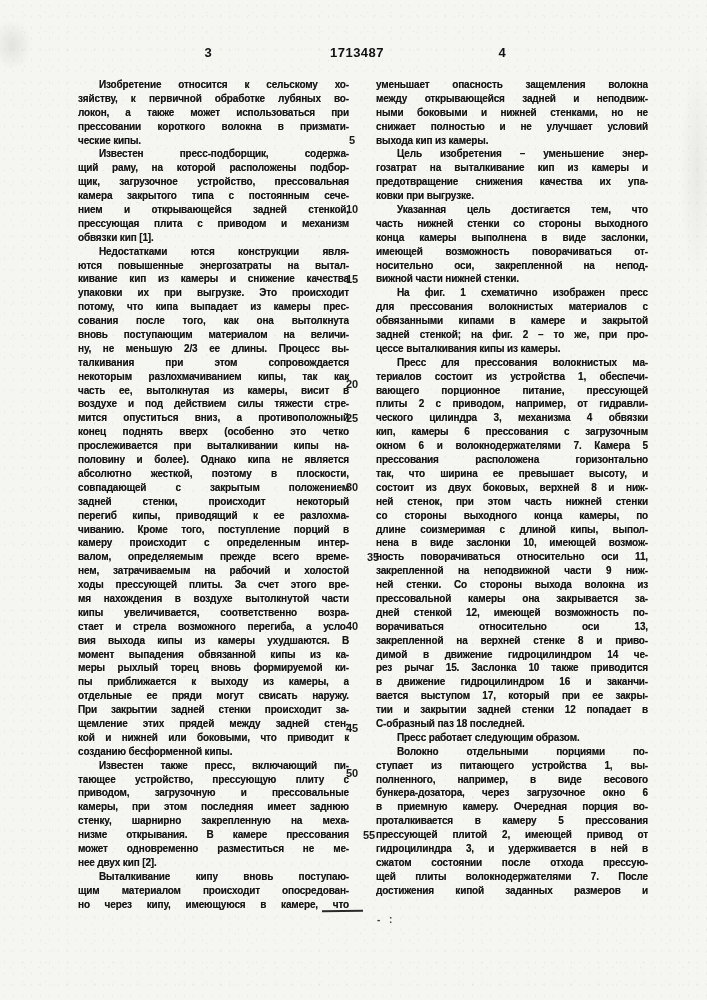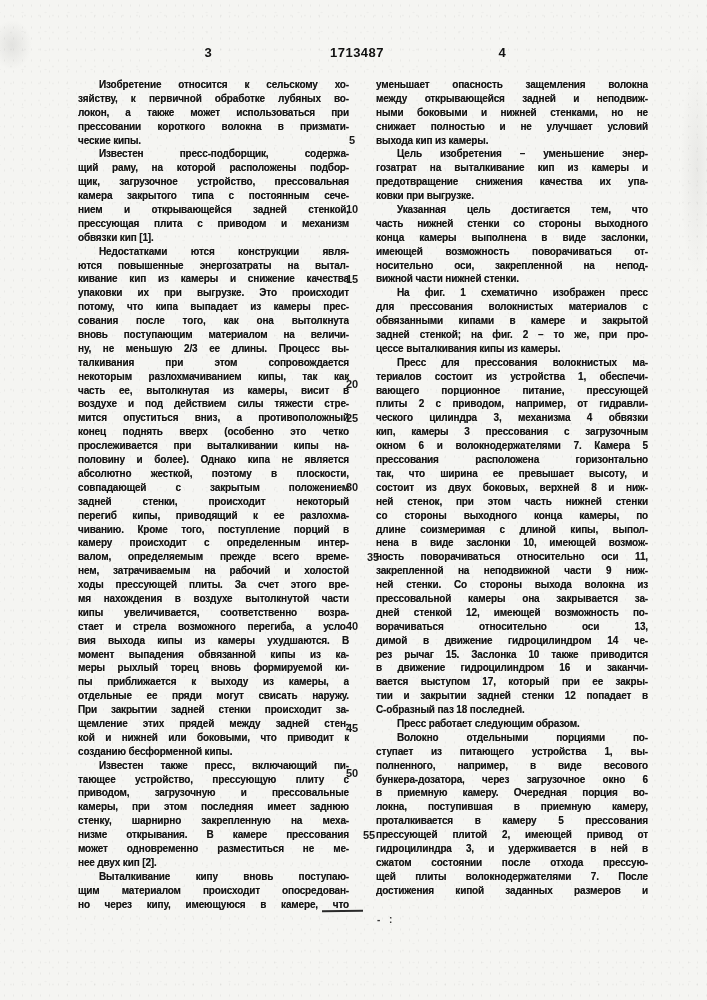--- a/index.html
+++ b/index.html
@@ -150,48 +150,48 @@
       <div class="line indent">На фиг. 1 схематично изображен пресс</div>
       <div class="line">для прессования волокнистых материалов с</div>
       <div class="line">обвязанными кипами в камере и закрытой</div>
       <div class="line">задней стенкой; на фиг. 2 – то же, при про-</div>
       <div class="line endline">цессе выталкивания кипы из камеры.</div>
       <div class="line indent">Пресс для прессования волокнистых ма-</div>
       <div class="line">териалов состоит из устройства 1, обеспечи-</div>
       <div class="line">вающего порционное питание, прессующей</div>
       <div class="line">плиты 2 с приводом, например, от гидравли-</div>
       <div class="line">ческого цилиндра 3, механизма 4 обвязки</div>
-      <div class="line">кип, камеры 3 прессования с загрузочным</div>
+      <div class="line">кип, камеры 6 прессования с загрузочным</div>
       <div class="line">окном 6 и волокнодержателями 7. Камера 5</div>
       <div class="line">прессования расположена горизонтально</div>
       <div class="line">так, что ширина ее превышает высоту, и</div>
       <div class="line">состоит из двух боковых, верхней 8 и ниж-</div>
       <div class="line">ней стенок, при этом часть нижней стенки</div>
       <div class="line">со стороны выходного конца камеры, по</div>
       <div class="line">длине соизмеримая с длиной кипы, выпол-</div>
       <div class="line">нена в виде заслонки 10, имеющей возмож-</div>
       <div class="line">ность поворачиваться относительно оси 11,</div>
       <div class="line">закрепленной на неподвижной части 9 ниж-</div>
       <div class="line">ней стенки. Со стороны выхода волокна из</div>
       <div class="line">прессовальной камеры она закрывается за-</div>
       <div class="line">дней стенкой 12, имеющей возможность по-</div>
       <div class="line">ворачиваться относительно оси 13,</div>
+      <div class="line">закрепленной на верхней стенке 8 и приво-</div>
       <div class="line">димой в движение гидроцилиндром 14 че-</div>
       <div class="line">рез рычаг 15. Заслонка 10 также приводится</div>
       <div class="line">в движение гидроцилиндром 16 и заканчи-</div>
       <div class="line">вается выступом 17, который при ее закры-</div>
       <div class="line">тии и закрытии задней стенки 12 попадает в</div>
       <div class="line endline">С-образный паз 18 последней.</div>
       <div class="line indent endline">Пресс работает следующим образом.</div>
       <div class="line indent">Волокно отдельными порциями по-</div>
       <div class="line">ступает из питающего устройства 1, вы-</div>
       <div class="line">полненного, например, в виде весового</div>
       <div class="line">бункера-дозатора, через загрузочное окно 6</div>
       <div class="line">в приемную камеру. Очередная порция во-</div>
-      <div class="line">локна, поступившая в приемную камеру,</div>
       <div class="line">проталкивается в камеру 5 прессования</div>
       <div class="line">прессующей плитой 2, имеющей привод от</div>
       <div class="line">гидроцилиндра 3, и удерживается в ней в</div>
       <div class="line">сжатом состоянии после отхода прессую-</div>
       <div class="line">щей плиты волокнодержателями 7. После</div>
       <div class="line">достижения кипой заданных размеров и</div>
     </div>
 
   <div id="line-gutter">
       <div class="lnum" style="top: 133.6px;">5</div>

